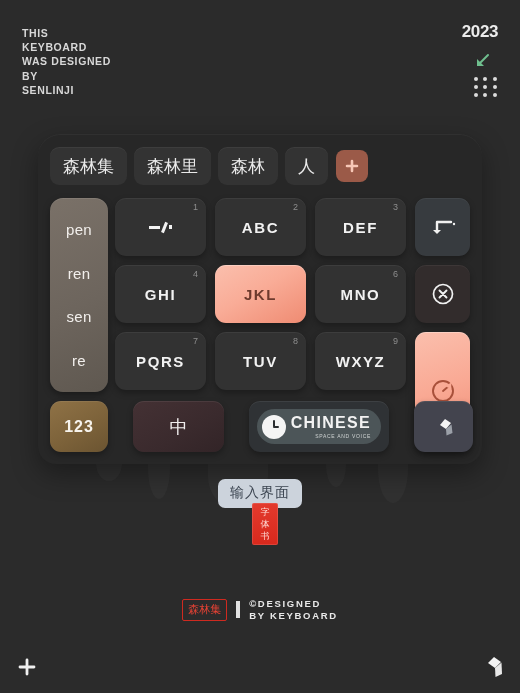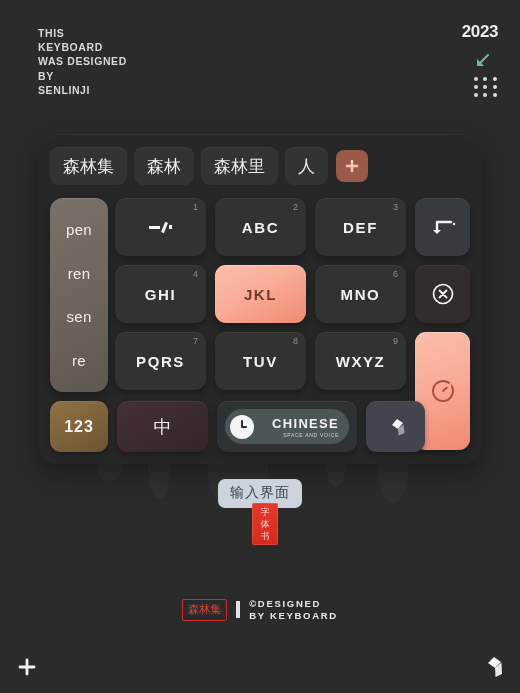--- a/index.html
+++ b/index.html
@@ -9,21 +9,21 @@
     height: 693px;
     background: #2b2b2b;
     font-family: "Liberation Sans", sans-serif;
     overflow: hidden;
     position: relative;
   }
 
   
   .header {
     position: absolute;
-    top: 0; left: 16px; right: 0;
+    top: 0; left: 0; right: 0;
     height: 134px;
   }
   .credit {
     position: absolute;
     left: 22px;
     top: 26px;
     font-size: 10.5px;
     line-height: 14.2px;
     letter-spacing: 0.6px;
     color: #d8d8d8;
@@ -221,21 +221,21 @@
                 0 4px 10px rgba(0,0,0,0.35);
   }
 
   
   .funcrow {
     position: absolute;
     left: 0; top: 203px;
     width: 356px;
     display: grid;
     grid-template-columns: 58px 91px 140px 59px;
-    gap: 9px;
+    gap: 25px;
     height: 51px;
   }
   .fkey {
     border-radius: 11px;
     display: flex; align-items: center; justify-content: center;
     cursor: pointer;
     position: relative;
     box-shadow: 0 1px 0 rgba(255,255,255,0.07) inset,
                 0 3px 6px rgba(0,0,0,0.3);
   }
@@ -267,21 +267,21 @@
     flex: 0 0 auto;
   }
   .clock i {
     position: absolute; background: #2a2d30; border-radius: 1px;
   }
   .clock i.h { width: 2px; height: 7px; left: 11px; top: 5px; }
   .clock i.m { width: 6px; height: 2px; left: 11px; top: 11px; }
   .spacetext { text-align: right; padding-right: 4px; }
   .spacetext .big {
     display:block;
-    font-size: 13px; font-weight: bold; color: #f2f2f2; letter-spacing: 1.3px;
+    font-size: 16px; font-weight: bold; color: #f2f2f2; letter-spacing: 1.3px;
     font-family: "Liberation Sans Narrow", "Liberation Sans", sans-serif;
   }
   .spacetext .small {
     display:block;
     font-size: 5px; color: #cfd3d3; letter-spacing: 0.7px; margin-top: 1px;
     font-family: "Liberation Sans Narrow", "Liberation Sans", sans-serif;
   }
 
   
   .badge {
@@ -419,22 +419,22 @@
   <div class="drip" style="left:110px; top:0;  width:22px; height:44px;"></div>
   <div class="drip" style="left:170px; top:0;  width:60px; height:52px; border-radius:0 0 40% 40% / 0 0 60% 60%;"></div>
   <div class="drip" style="left:288px; top:0;  width:20px; height:32px;"></div>
   <div class="drip" style="left:340px; top:0;  width:30px; height:48px;"></div>
 </div>
 
 <div class="kb-panel">
 
   <div class="tabrow">
     <div class="tab">森林集</div>
+    <div class="tab">森林里</div>
     <div class="tab">森林</div>
-    <div class="tab">森林里</div>
     <div class="tab">人</div>
     <div class="tab-add">
       <svg width="16" height="16" viewBox="0 0 16 16">
         <path d="M8 3 L8 13 M3 8 L13 8" stroke="#f7c7b6" stroke-width="2.6" stroke-linecap="round"></path>
       </svg>
     </div>
   </div>
 
   <div class="kb-body">
 

